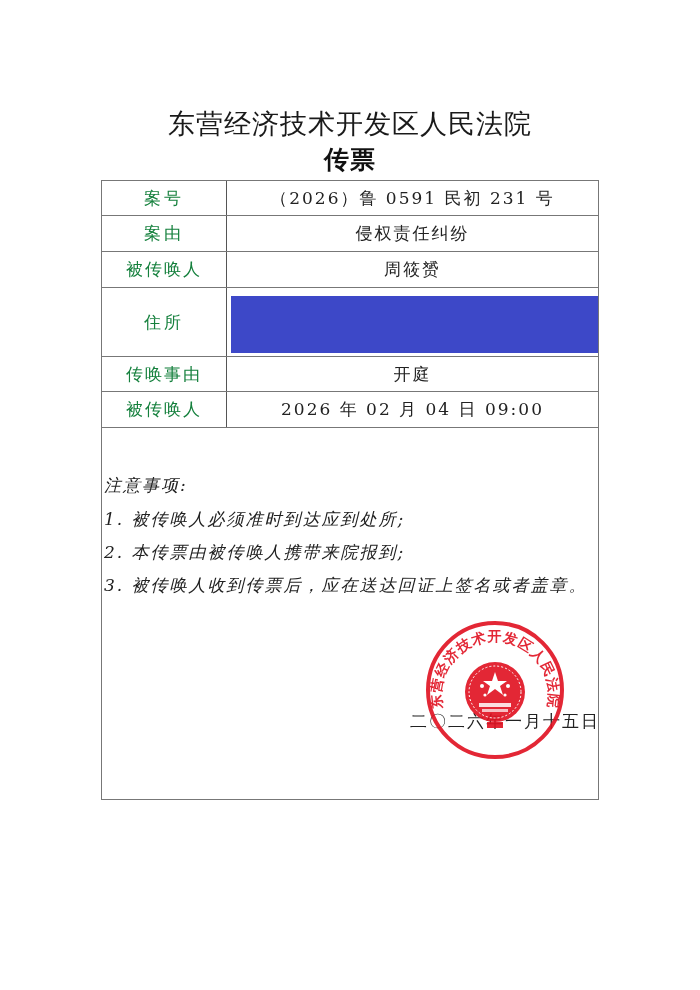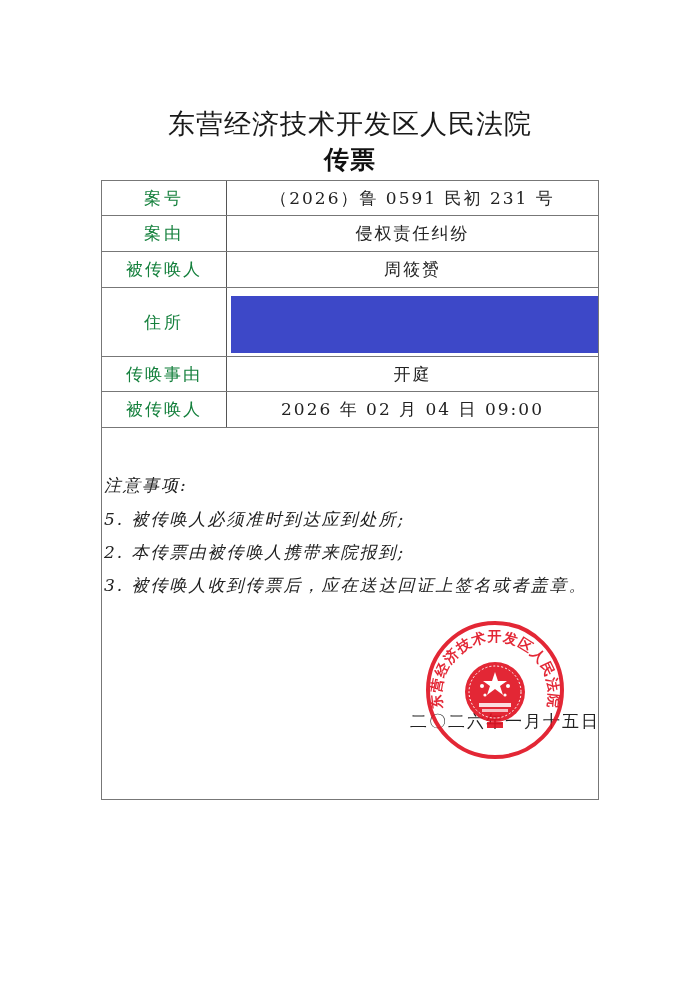--- a/index.html
+++ b/index.html
@@ -54,21 +54,21 @@
     <div class="cell-label" style="letter-spacing:2px;">传唤事由</div>
     <div class="cell-value">开庭</div>
   </div>
   <div class="row" style="top:211px;height:36px;">
     <div class="cell-label" style="letter-spacing:2px;">被传唤人</div>
     <div class="cell-value">2026 年 02 月 04 日 09:00</div>
   </div>
 
   <div class="notes">
     <div class="line" style="top:10px;">注意事项:</div>
-    <div class="line" style="top:44px;">5. 被传唤人必须准时到达应到处所;</div>
+    <div class="line" style="top:44px;">1. 被传唤人必须准时到达应到处所;</div>
     <div class="line" style="top:77px;">2. 本传票由被传唤人携带来院报到;</div>
     <div class="line" style="top:110px;">3. 被传唤人收到传票后，应在送达回证上签名或者盖章。</div>
   </div>
 </div>
 
 <div class="date">二〇二六年一月十五日</div>
 
 <svg class="seal" viewBox="0 0 140 140">
   <defs>
     <path id="sealArc" d="M 22 100 A 54 54 0 1 1 118 100"></path>

